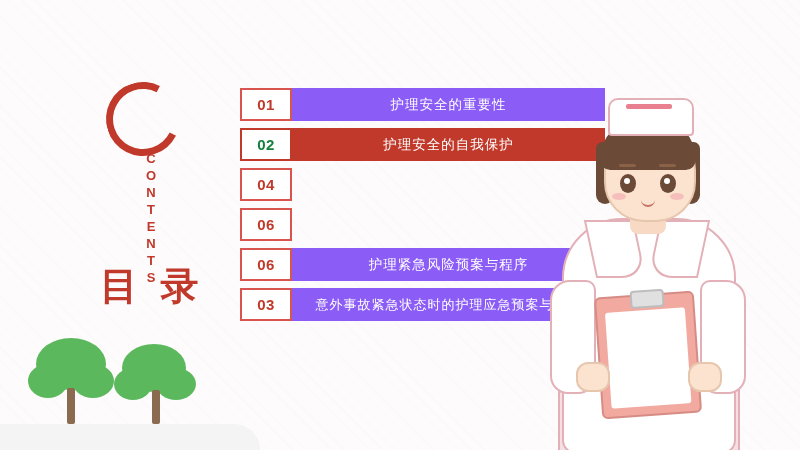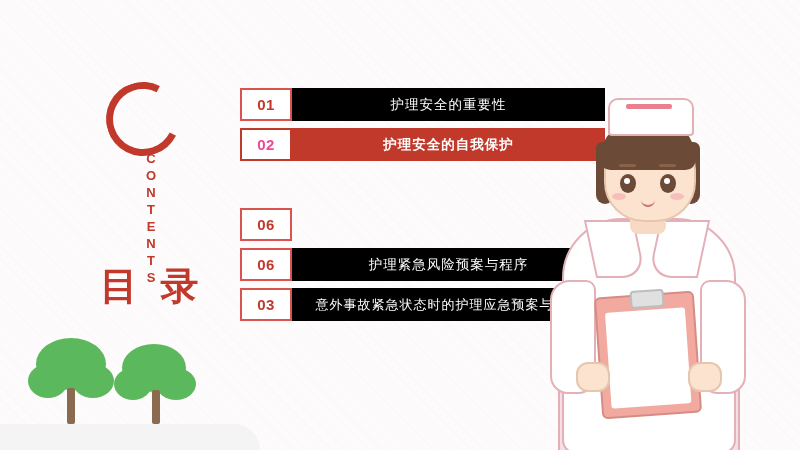--- a/index.html
+++ b/index.html
@@ -101,36 +101,36 @@
     color: #c0392b;
     font-size: 15px;
     font-weight: 700;
     display: flex;
     align-items: center;
     justify-content: center;
     letter-spacing: 0.5px;
   }
   .bar {
     flex: 1 1 auto;
-    background: #000000;
+    background: #8b5cf6;
     color: #ffffff;
     font-size: 13.5px;
     display: flex;
     align-items: center;
     justify-content: center;
     letter-spacing: 1px;
   }
   .row.active .num-box {
     background: #ffffff;
     border-color: #c0392b;
-    color: #ec4899;
+    color: #15803d;
   }
   .row.active .bar {
     background: #c0392b;
-    font-weight: 700;
+    font-weight: 400;
   }
   .row.wide .bar {
     font-size: 13px;
   }
 
   
   .tree {
     position: absolute;
   }
   .tree .crown {
@@ -404,20 +404,21 @@
       <div class="bar">护理安全的重要性</div>
     </div>
 
     <div class="row active">
       <div class="num-box">02</div>
       <div class="bar">护理安全的自我保护</div>
     </div>
 
 
     <div class="row">
+      <div class="num-box">04</div>
     </div>
 
     <div class="row">
       <div class="num-box">06</div>
     </div>
 
     <div class="row">
       <div class="num-box">06</div>
       <div class="bar">护理紧急风险预案与程序</div>
     </div>

